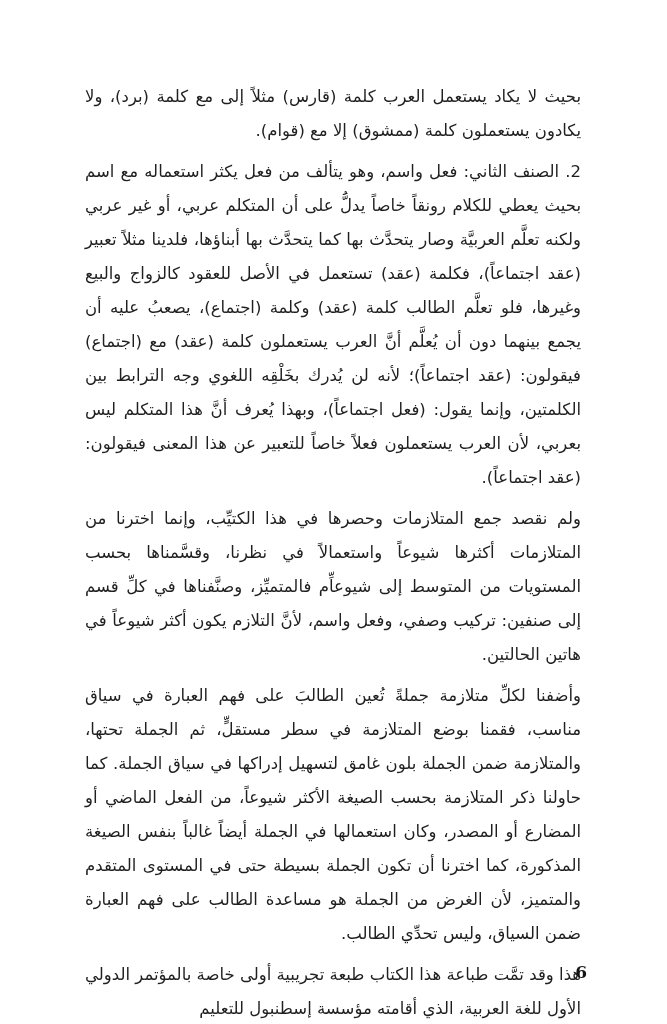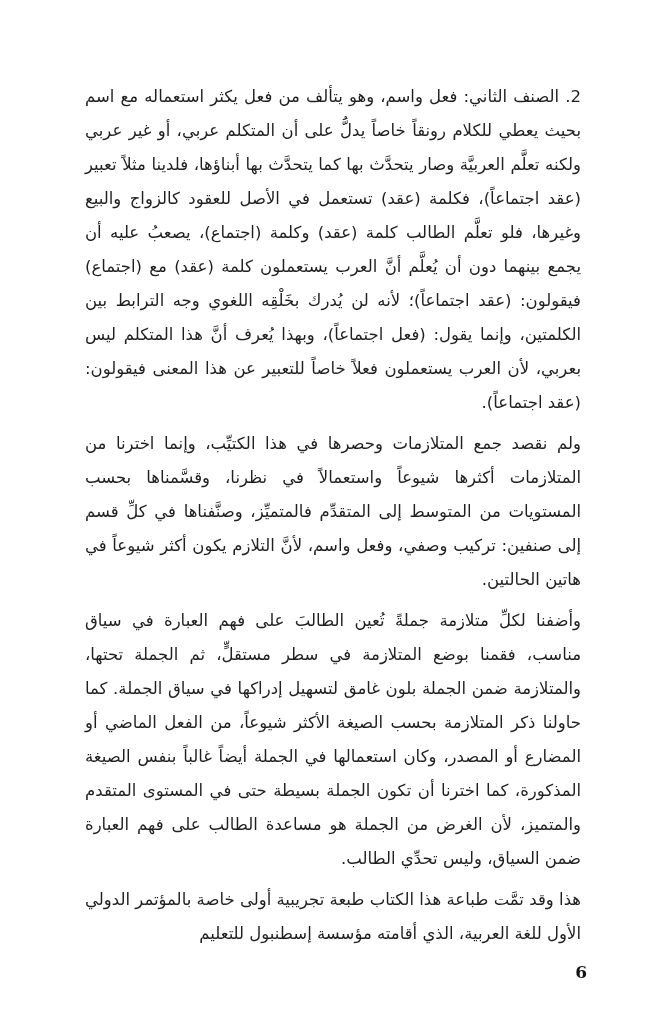--- a/index.html
+++ b/index.html
@@ -41,19 +41,20 @@
     font-weight: 700;
     font-size: 17px;
     color: #141414;
   }
 </style>
 </head>
 <body>
 
 <div class="page">
   <div class="text-block">
+    <p class="para">بحيث لا يكاد يستعمل العرب كلمة (قارس) مثلاً إلى مع كلمة (برد)، ولا يكادون يستعملون كلمة (ممشوق) إلا مع (قوام).</p>
     <p class="para">2. الصنف الثاني: فعل واسم، وهو يتألف من فعل يكثر استعماله مع اسم بحيث يعطي للكلام رونقاً خاصاً يدلُّ على أن المتكلم عربي، أو غير عربي ولكنه تعلَّم العربيَّة وصار يتحدَّث بها كما يتحدَّث بها أبناؤها، فلدينا مثلاً تعبير (عقد اجتماعاً)، فكلمة (عقد) تستعمل في الأصل للعقود كالزواج والبيع وغيرها، فلو تعلَّم الطالب كلمة (عقد) وكلمة (اجتماع)، يصعبُ عليه أن يجمع بينهما دون أن يُعلَّم أنَّ العرب يستعملون كلمة (عقد) مع (اجتماع) فيقولون: (عقد اجتماعاً)؛ لأنه لن يُدرك بخَلْقِه اللغوي وجه الترابط بين الكلمتين، وإنما يقول: (فعل اجتماعاً)، وبهذا يُعرف أنَّ هذا المتكلم ليس بعربي، لأن العرب يستعملون فعلاً خاصاً للتعبير عن هذا المعنى فيقولون: (عقد اجتماعاً).</p>
-    <p class="para">ولم نقصد جمع المتلازمات وحصرها في هذا الكتيِّب، وإنما اخترنا من المتلازمات أكثرها شيوعاً واستعمالاً في نظرنا، وقسَّمناها بحسب المستويات من المتوسط إلى المتقدِّم فالمتميِّز، وصنَّفناها في كلِّ قسم إلى صنفين: تركيب وصفي، وفعل واسم، لأنَّ التلازم يكون أكثر شيوعاً في هاتين الحالتين.</p>
+    <p class="para">ولم نقصد جمع المتلازمات وحصرها في هذا الكتيِّب، وإنما اخترنا من المتلازمات أكثرها شيوعاً واستعمالاً في نظرنا، وقسَّمناها بحسب المستويات من المتوسط إلى شيوعاِّم فالمتميِّز، وصنَّفناها في كلِّ قسم إلى صنفين: تركيب وصفي، وفعل واسم، لأنَّ التلازم يكون أكثر شيوعاً في هاتين الحالتين.</p>
     <p class="para">وأضفنا لكلِّ متلازمة جملةً تُعين الطالبَ على فهم العبارة في سياق مناسب، فقمنا بوضع المتلازمة في سطر مستقلٍّ، ثم الجملة تحتها، والمتلازمة ضمن الجملة بلون غامق لتسهيل إدراكها في سياق الجملة. كما حاولنا ذكر المتلازمة بحسب الصيغة الأكثر شيوعاً، من الفعل الماضي أو المضارع أو المصدر، وكان استعمالها في الجملة أيضاً غالباً بنفس الصيغة المذكورة، كما اخترنا أن تكون الجملة بسيطة حتى في المستوى المتقدم والمتميز، لأن الغرض من الجملة هو مساعدة الطالب على فهم العبارة ضمن السياق، وليس تحدِّي الطالب.</p>
     <p class="para">هذا وقد تمَّت طباعة هذا الكتاب طبعة تجريبية أولى خاصة بالمؤتمر الدولي الأول للغة العربية، الذي أقامته مؤسسة إسطنبول للتعليم</p>
   </div>
   <div class="page-number">6</div>
 </div>
 
 </body></html>

